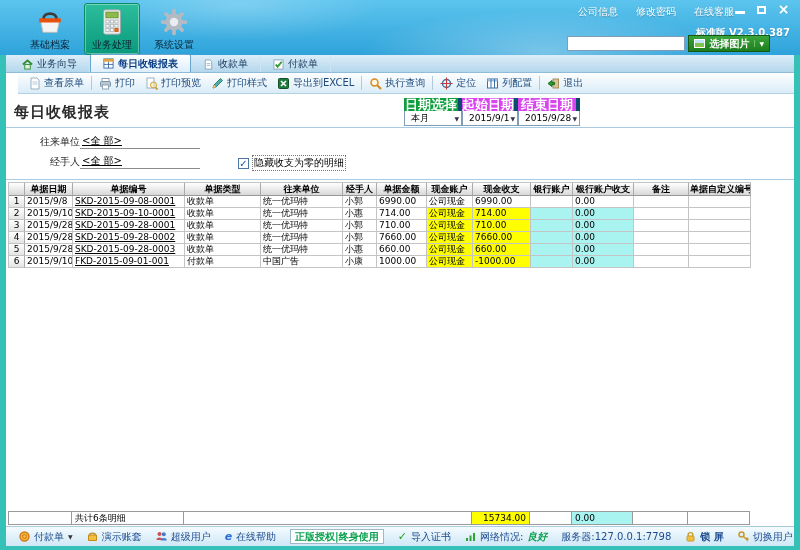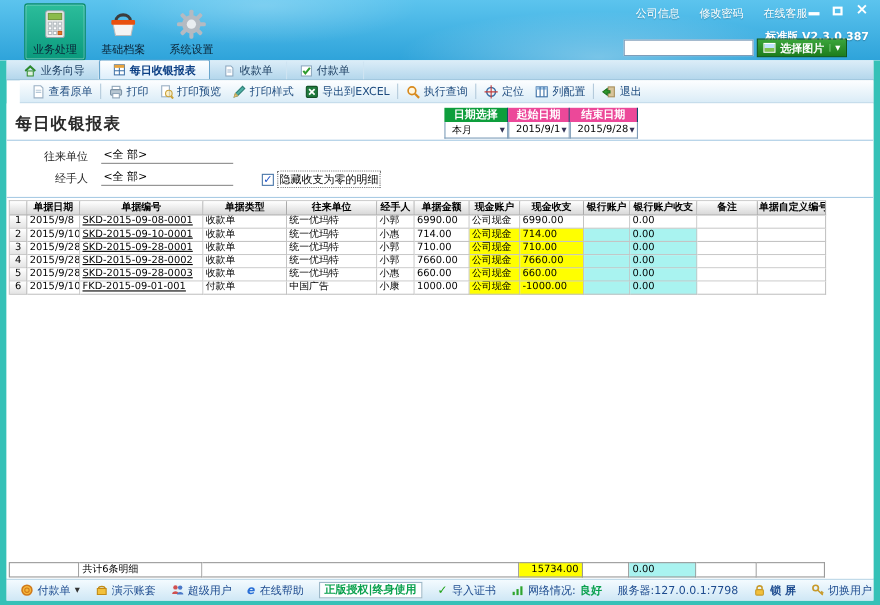--- a/index.html
+++ b/index.html
@@ -45,31 +45,31 @@
   .tsep{width:1px;height:14px;background:#b4cadb;margin:0 2px;}
   .i12{width:13px;height:13px;display:inline-block;}
 
   
   .content{position:relative;flex:1;background:#fff;overflow:hidden;}
 
   .report-title{position:absolute;left:8px;top:9px;font-size:15px;font-weight:bold;color:#2b2b2b;letter-spacing:1px;}
 
   .date-filter{position:absolute;left:398px;top:4px;display:flex;flex-direction:column;}
   .df-heads,.df-vals{display:flex;}
-  .df-h{height:13px;line-height:13px;text-align:center;color:#fff;font-weight:bold;font-size:10px;border-right:1px solid #0c4a6e;}
+  .df-h{height:13px;line-height:13px;text-align:center;color:#fff;font-weight:bold;font-size:13px;border-right:4px solid #0c4a6e;}
   .df-h.green{background:#0e9e3c;}
-  .df-h.navy{background:#ec4899;}
+  .df-h.navy{background:#d946ef;}
   .df-v{height:15px;border:1px solid #7f9db9;border-top:none;background:#fff;display:flex;align-items:center;justify-content:space-between;padding:0 2px 0 6px;font-size:9px;cursor:pointer;}
   .df-v .caret{font-size:6px;color:#335;}
   .w-a{width:58px;}.w-b{width:56px;}.w-c{width:62px;}
 
   .filter-box{position:absolute;left:0;right:0;top:33px;height:53px;border:1px solid #a9cbe4;border-left:none;border-right:none;}
   .f-row{position:absolute;display:flex;align-items:flex-end;}
   .f-label{width:60px;text-align:right;color:#222;}
-  .f-value{width:120px;border-bottom:1px solid #8a8a8a;margin-left:12px;padding:0 2px 0;cursor:text;}
+  .f-value{width:120px;border-bottom:1px solid #8a8a8a;margin-left:0;padding:0 2px 0;cursor:text;text-decoration:underline;}
   .chk-group{position:absolute;left:232px;top:27px;display:flex;align-items:center;cursor:pointer;}
   .chk{width:11px;height:11px;border:1px solid #4a76a8;background:#fff;color:#1d52c8;font-size:10px;line-height:10px;text-align:center;font-weight:bold;}
   .chk-label{margin-left:3px;border:1px dotted #777;padding:0 1px;}
 
   
   .grid{position:absolute;left:2px;top:88px;font-size:9px;border-left:1px solid #c4c4c4;border-top:1px solid #c4c4c4;}
   .g-row{display:flex;}
   .g-cell{border-right:1px solid #c4c4c4;border-bottom:1px solid #c4c4c4;height:12px;line-height:11px;padding:0 2px;overflow:hidden;white-space:nowrap;background:#fff;}
   .g-head .g-cell{height:13px;line-height:12px;background:linear-gradient(#ffffff,#d8d8d8);border-right:1px solid #aaa;border-bottom:1px solid #999;font-weight:bold;text-align:center;padding:0 1px;}
   .w0{width:16px;text-align:center;}.w1{width:48px;}.w2{width:112px;}.w3{width:76px;}.w4{width:82px;}
@@ -85,61 +85,61 @@
   .s-cell{border:1px solid #9a9a9a;border-left:none;height:14px;line-height:13px;padding:0 3px;overflow:hidden;white-space:nowrap;background:#fff;}
   .s-first{border-left:1px solid #9a9a9a;}
   .s-yellow{background:#ffff00;text-align:right;}
   .s-cyan{background:#a9f3f0;}
 
   
   .statusbar{height:20px;background:linear-gradient(#f4fbff,#cfe7f5);border-top:1px solid #a9cbe0;display:flex;align-items:center;padding:0 6px;color:#1d4b8f;}
   .sitem{display:flex;align-items:center;gap:4px;padding:0 7px;cursor:pointer;white-space:nowrap;}
   .ssep{width:1px;height:13px;background:#aec8da;}
   .license-box{border:1px solid #9db8c8;background:#fdfeff;color:#0aa14e;font-weight:bold;padding:0 4px;height:15px;line-height:14px;}
-  .green-text{color:#0aa14e;font-weight:bold;}
+  .green-text{color:#0aa14e;font-weight:bold;font-style:italic;}
   .bold-blue{font-weight:bold;}
   .push-right{margin-left:auto;}
   .i11{width:11px;height:11px;display:inline-block;}
   .caret-sm{font-size:6px;color:#333;}
   .e-icon{color:#2a6fd6;font-weight:bold;font-style:italic;font-size:11px;line-height:11px;}
   .check-glyph{color:#1fa318;font-weight:bold;font-size:11px;line-height:11px;}
 </style>
 </head>
 <body>
 
 <div class="window">
 
   <div class="header-blue">
 
     <div class="nav-items">
+      <div class="nav-item">
+        <svg class="nico" viewBox="0 0 32 32">
+          <path d="M9 13 C9 5 23 5 23 13" fill="none" stroke="#3c3c3c" stroke-width="3"></path>
+          <path d="M6 15 h20 l-2.5 12 h-15 z" fill="#f4f4f4" stroke="#bdbdbd"></path>
+          <rect x="4.5" y="12" width="23" height="4.5" rx="1" fill="#e8500e"></rect>
+        </svg>
+        <span class="nav-label">基础档案</span>
+      </div>
       <div class="nav-item active">
         <svg class="nico" viewBox="0 0 32 32">
           <rect x="7" y="3" width="18" height="26" rx="2" fill="#ececec" stroke="#9aa7ad"></rect>
           <rect x="9.5" y="5.5" width="13" height="6" fill="#8cbb4a" stroke="#6f9739"></rect>
           <g fill="#ffffff" stroke="#b0b8bd">
             <rect x="9.5" y="14" width="3.4" height="3"></rect>
               <rect x="14.3" y="14" width="3.4" height="3"></rect>
               <rect x="19.1" y="14" width="3.4" height="3"></rect>
             <rect x="9.5" y="18.5" width="3.4" height="3"></rect>
               <rect x="14.3" y="18.5" width="3.4" height="3"></rect>
               <rect x="19.1" y="18.5" width="3.4" height="3"></rect>
             <rect x="9.5" y="23" width="3.4" height="3"></rect>
               <rect x="14.3" y="23" width="3.4" height="3"></rect>
           </g>
           <rect x="19.1" y="23" width="3.4" height="3" fill="#e8762a" stroke="#c25a14"></rect>
         </svg>
         <span class="nav-label">业务处理</span>
-      </div>
-      <div class="nav-item">
-        <svg class="nico" viewBox="0 0 32 32">
-          <path d="M9 13 C9 5 23 5 23 13" fill="none" stroke="#3c3c3c" stroke-width="3"></path>
-          <path d="M6 15 h20 l-2.5 12 h-15 z" fill="#f4f4f4" stroke="#bdbdbd"></path>
-          <rect x="4.5" y="12" width="23" height="4.5" rx="1" fill="#e8500e"></rect>
-        </svg>
-        <span class="nav-label">基础档案</span>
       </div>
       <div class="nav-item">
         <svg class="nico" viewBox="0 0 32 32">
           <g fill="#b4bac2">
             <rect x="14" y="2" width="4" height="28" rx="1.5"></rect>
             <rect x="14" y="2" width="4" height="28" rx="1.5" transform="rotate(45 16 16)"></rect>
             <rect x="14" y="2" width="4" height="28" rx="1.5" transform="rotate(90 16 16)"></rect>
             <rect x="14" y="2" width="4" height="28" rx="1.5" transform="rotate(135 16 16)"></rect>
             <circle cx="16" cy="16" r="9"></circle>
           </g>

